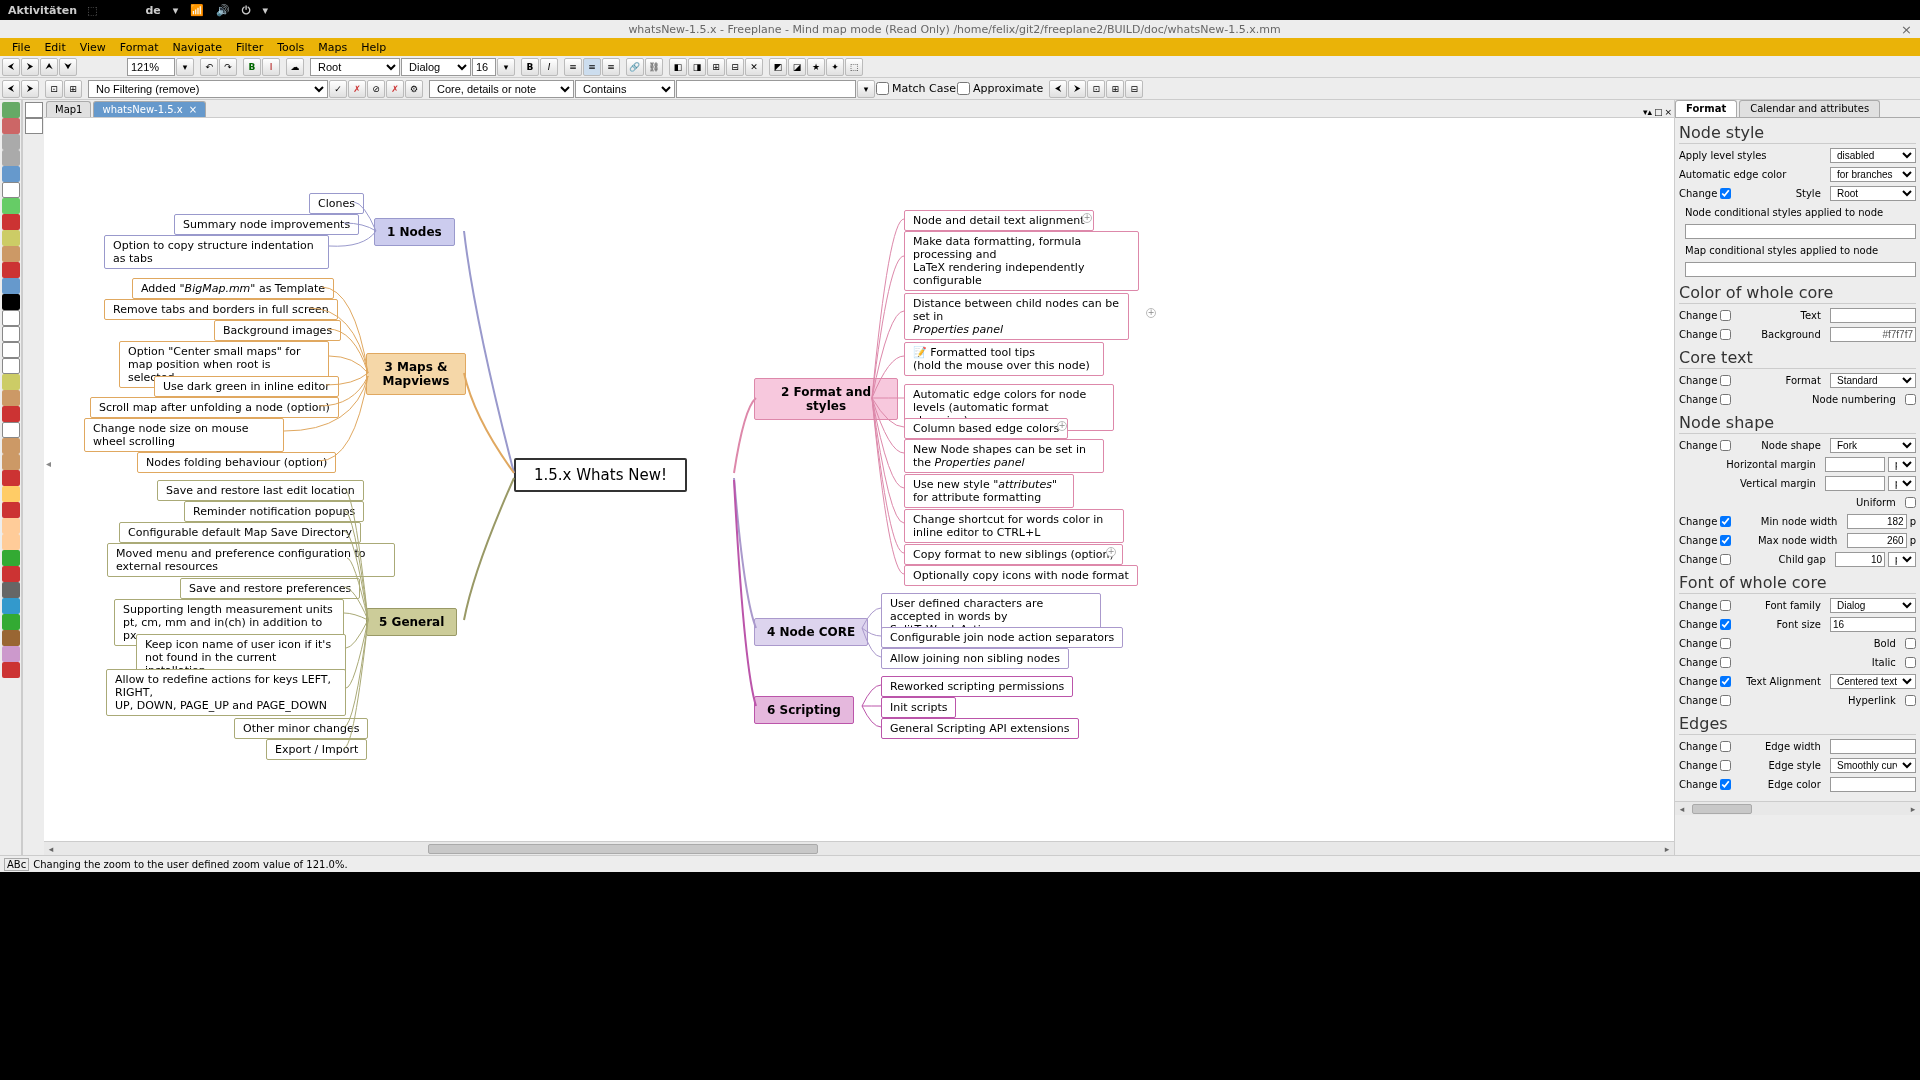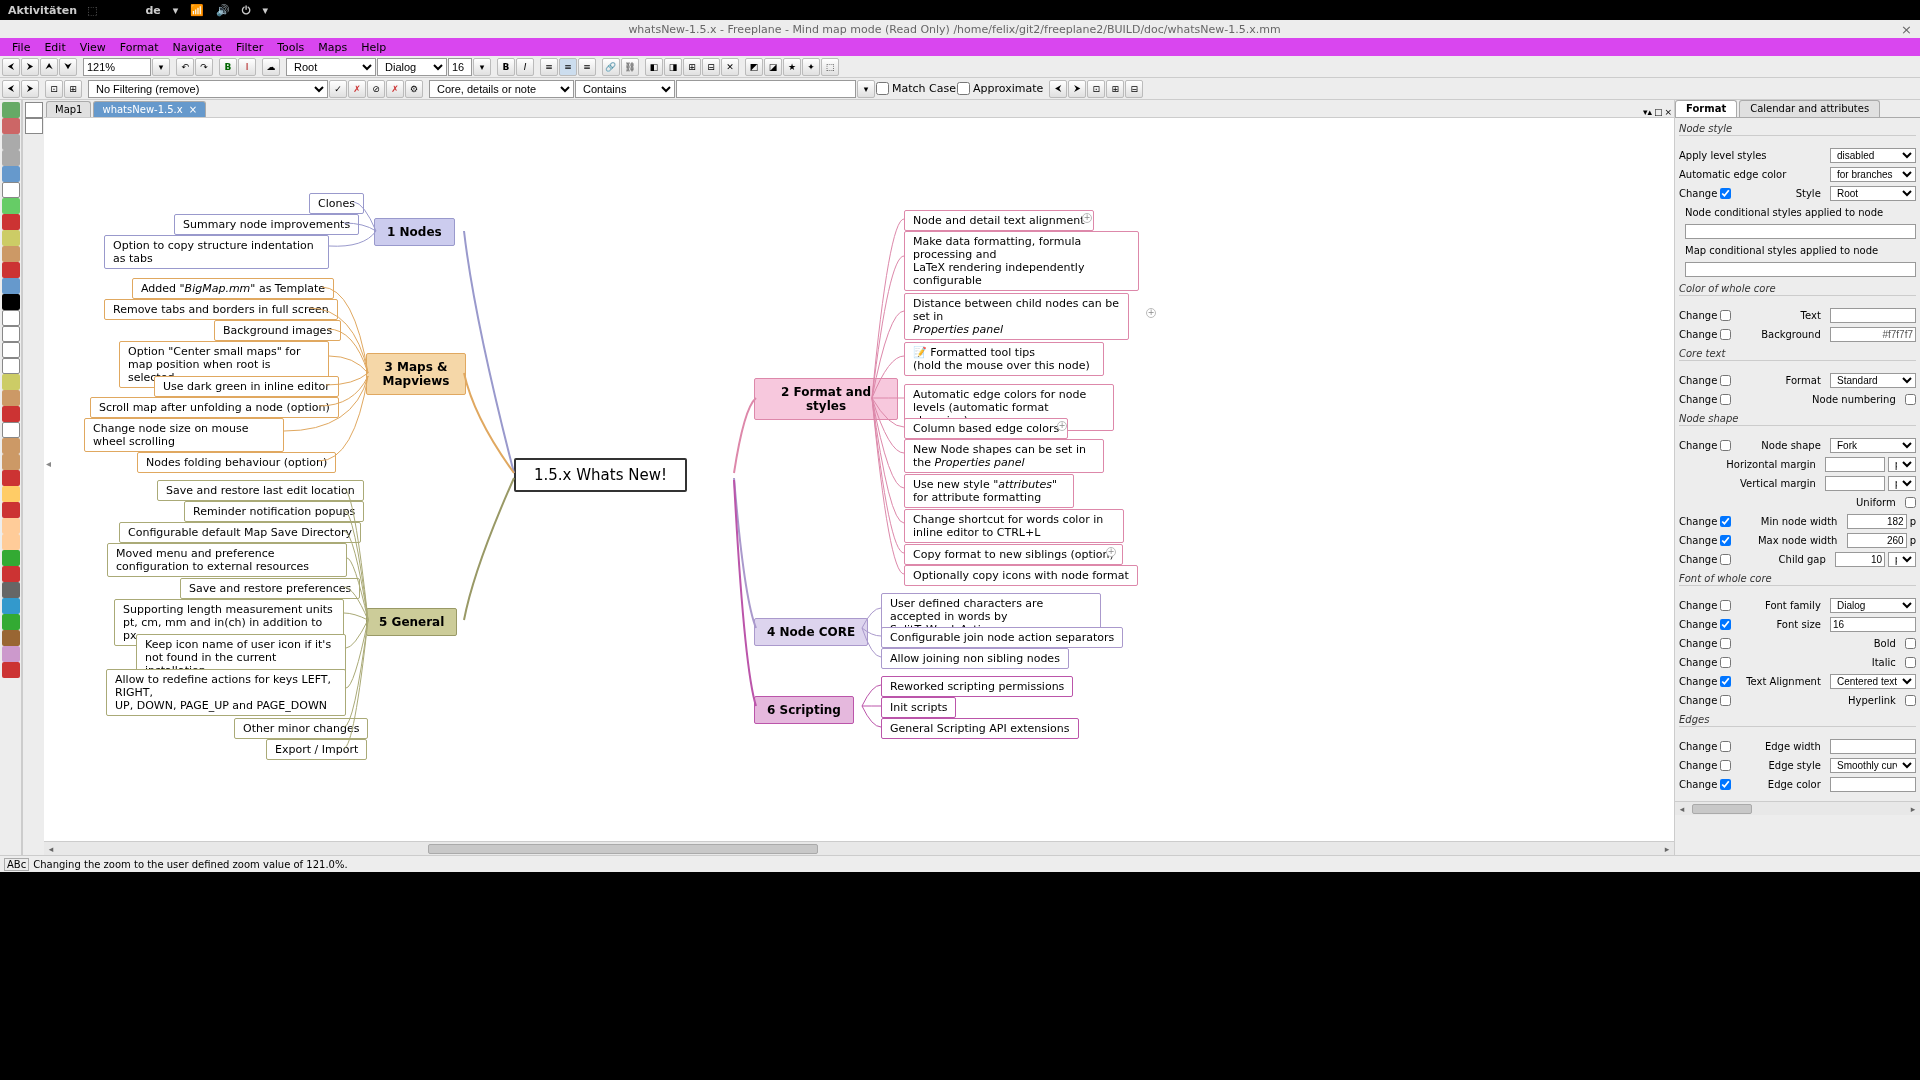--- a/index.html
+++ b/index.html
@@ -9,21 +9,21 @@
 .system-bar { background: #000; color: #ccc; height: 20px; display: flex; align-items: center; padding: 0 8px; font-size: 11px; font-weight: bold; }
 .system-bar .center { flex: 1; text-align: center; }
 .system-bar .right { display: flex; gap: 12px; align-items: center; margin-left: 48px; }
 
 
 .window { background: #ededed; margin: 0; }
 .titlebar { background: #ededed; color: #666; height: 18px; display: flex; align-items: center; padding: 0 8px; font-size: 11px; }
 .titlebar .title { flex: 1; text-align: center; }
 .titlebar .close { font-size: 13px; color: #666; }
 
-.menubar { background: #d946ef; height: 18px; display: flex; align-items: center; padding: 0 6px; gap: 2px; font-size: 11px; text-align: right; }
+.menubar { background: #eab308; height: 18px; display: flex; align-items: center; padding: 0 6px; gap: 2px; font-size: 11px; text-align: right; }
 .menubar span { padding: 2px 6px; cursor: default; }
 
 .toolbar { background: #ededed; height: 22px; display: flex; align-items: center; padding: 0 2px; gap: 1px; border-bottom: 1px solid #ccc; font-size: 11px; }
 .toolbar .btn { width: 18px; height: 18px; border: 1px solid #bbb; background: linear-gradient(#fff,#e0e0e0); border-radius: 2px; display: inline-flex; align-items: center; justify-content: center; font-size: 9px; }
 .toolbar .sep { width: 4px; }
 .toolbar input[type=text], .toolbar select { height: 18px; border: 1px solid #999; background: #fff; font-size: 11px; padding: 0 3px; }
 .toolbar .cb { display: inline-flex; align-items: center; gap: 3px; }
 
 
 .main { display: flex; height: 755px; background: #ededed; }
@@ -63,21 +63,21 @@
 .l-mag { border:1px solid #bb55aa; }
 .plus { position:absolute; width:10px; height:10px; border:1px solid #bbb; border-radius:50%; font-size:8px; line-height:8px; text-align:center; color:#888; background:#fff;}
 
 
 .panel { width: 246px; background: #ededed; border-left: 1px solid #ccc; font-size: 10px; overflow:hidden; }
 .panel-tabs { display: flex; height: 18px; border-bottom: 1px solid #aaa; }
 .panel-tabs .ptab { padding: 2px 10px; border: 1px solid #aaa; border-bottom:none; background: #e0e0e0; border-radius: 3px 3px 0 0; margin-right:2px; font-size:10px;}
 .panel-tabs .ptab.active { background: #fff; font-weight:bold; }
 .panel-body { padding: 4px 4px; }
 .pgroup { margin-bottom: 4px; }
-.pgroup .ptitle { font-size: 10px; color: #333; border-bottom: 1px solid #ccc; margin-bottom: 11px; padding:1px 0;font-style:italic;}
+.pgroup .ptitle { font-size: 16px; color: #333; border-bottom: 1px solid #ccc; margin-bottom: 3px; padding:1px 0;}
 .prow { display: flex; align-items: center; height: 17px; gap: 3px; margin-bottom:2px;}
 .prow .lbl { font-size: 10px; }
 .prow .fill { flex: 1; }
 .prow input[type=text], .prow select { height: 15px; border: 1px solid #999; font-size: 10px; padding: 0 2px; background:#fff;}
 .prow input[type=checkbox]{ width:11px; height:11px; }
 .blackbox { background:#000; color:#fff; text-align:right; padding:0 3px;}
 .bgbox { background:#f7f7f7; color:#555; text-align:right; padding:0 3px;}
 .sub { padding-left:6px; }
 
 .scrollbar-h { height: 14px; background: #e8e8e8; border-top:1px solid #ccc; display:flex; align-items:center;}
@@ -123,21 +123,21 @@
     <span>Maps</span>
     <span>Help</span>
   </div>
 
   <div class="toolbar">
     <span class="btn">⮜</span>
     <span class="btn">⮞</span>
     <span class="btn">⮝</span>
     <span class="btn">⮟</span>
     <span class="sep"></span>
-    <input type="text" style="width: 68px;" value="121%">
+    <input type="text" style="width: 48px; margin-left: 44px;" value="121%">
     <span class="btn">▾</span>
     <span class="sep"></span>
     <span class="btn">↶</span>
     <span class="btn">↷</span>
     <span class="sep"></span>
     <span class="btn" style="color:#060;font-weight:bold">B</span>
     <span class="btn" style="color:#a00">I</span>
     <span class="sep"></span>
     <span class="btn">☁</span>
     <span class="sep"></span>
@@ -282,21 +282,21 @@
         <div class="node leaf l-orange wrap" style="left:75px;top:223px;width:210px">Option "Center small maps" for map position when root is selected</div>
         <div class="node leaf l-orange" style="left:110px;top:258px">Use dark green in inline editor</div>
         <div class="node leaf l-orange" style="left:46px;top:279px">Scroll map after unfolding a node (option)</div>
         <div class="node leaf l-orange wrap" style="left:40px;top:300px;width:200px">Change node size on mouse wheel scrolling</div>
         <div class="node leaf l-orange" style="left:93px;top:334px">Nodes folding behaviour (option)</div>
 
         <div class="node cat b-olive" style="left:322px;top:490px">5 General</div>
         <div class="node leaf l-olive" style="left:113px;top:362px">Save and restore last edit location</div>
         <div class="node leaf l-olive" style="left:140px;top:383px">Reminder notification popups</div>
         <div class="node leaf l-olive" style="left:75px;top:404px">Configurable default Map Save Directory</div>
-        <div class="node leaf l-olive wrap" style="left:63px;top:425px;width:240px">Moved menu and preference configuration to external resources</div>
+        <div class="node leaf l-olive wrap" style="left:63px;top:425px;width:288px">Moved menu and preference configuration to external resources</div>
         <div class="node leaf l-olive" style="left:136px;top:460px">Save and restore preferences</div>
         <div class="node leaf l-olive wrap" style="left:70px;top:481px;width:230px">Supporting length measurement units pt, cm, mm and in(ch) in addition to px</div>
         <div class="node leaf l-olive wrap" style="left:92px;top:516px;width:210px">Keep icon name of user icon if it's not found in the current installation</div>
         <div class="node leaf l-olive wrap" style="left:62px;top:551px;width:240px;white-space:pre-line">Allow to redefine actions for keys LEFT, RIGHT,
 UP, DOWN, PAGE_UP and PAGE_DOWN</div>
         <div class="node leaf l-olive" style="left:190px;top:600px">Other minor changes</div>
         <div class="node leaf l-olive" style="left:222px;top:621px">Export / Import</div>
 
         <div class="node cat b-pink wrap" style="left:710px;top:260px;width:144px">2 Format and styles</div>
         <div class="node leaf l-pink" style="left:860px;top:92px">Node and detail text alignment</div>

